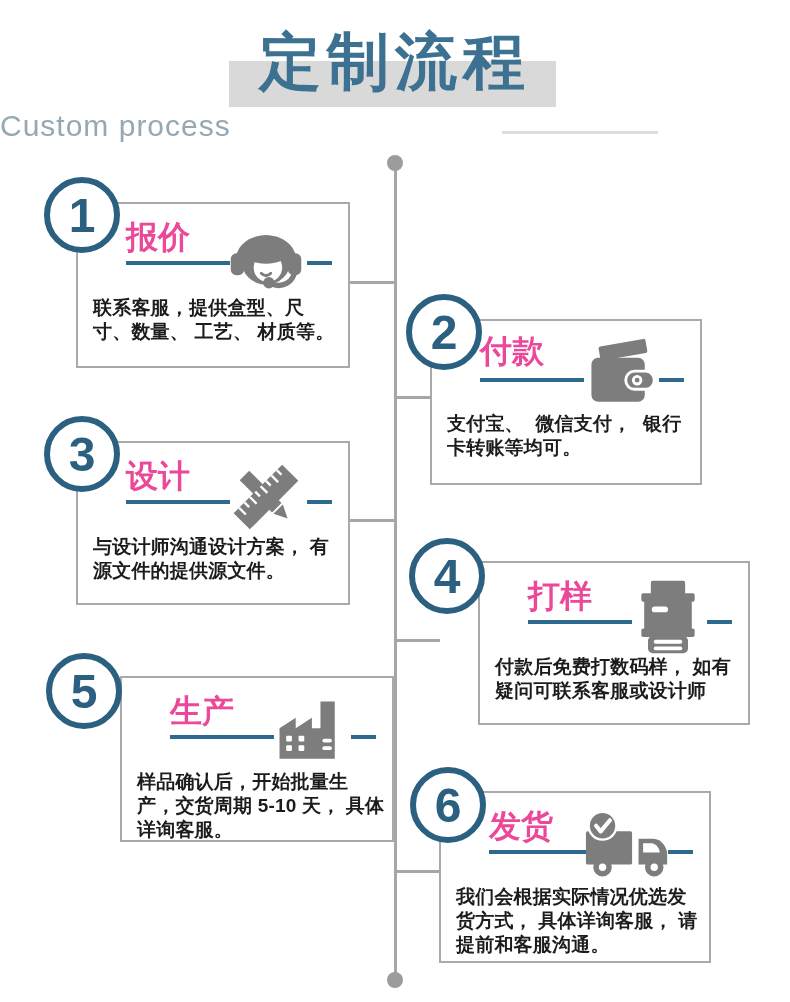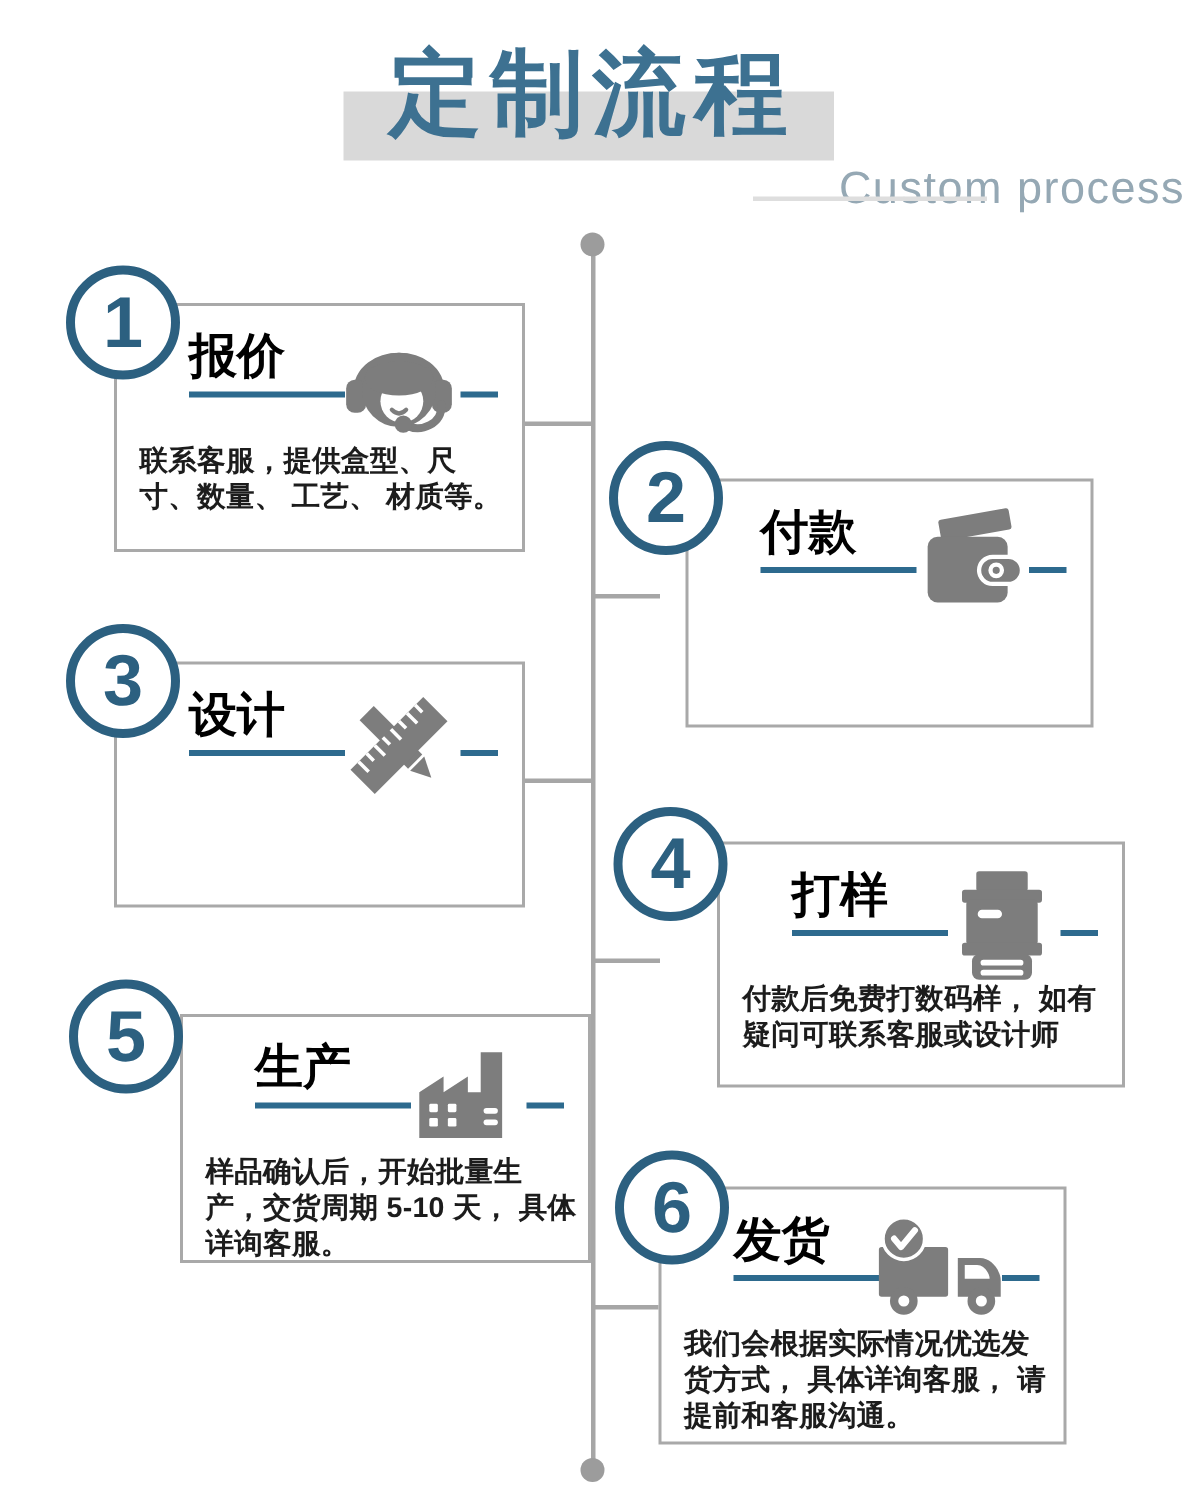--- a/index.html
+++ b/index.html
@@ -3,48 +3,48 @@
 <meta charset="utf-8">
 <style>
   html,body{margin:0;padding:0;background:#fff;}
   body{font-family:"Liberation Sans","DejaVu Sans",sans-serif;}
   #canvas{position:relative;width:790px;height:1002px;background:#fff;overflow:hidden;border-radius:16px;}
 
   
   .title-band{position:absolute;left:229px;top:61px;width:327px;height:46px;background:#d9d9d9;}
   .page-title{position:absolute;left:0;top:20px;width:790px;text-align:center;
     font-size:62px;font-weight:bold;letter-spacing:6px;color:#3d7191;z-index:2;}
-  .page-subtitle{position:absolute;left:0;top:109px;width:790px;text-align:right;
+  .page-subtitle{position:absolute;left:0;top:109px;width:790px;text-align:left;
     font-size:30px;color:#95a8b4;letter-spacing:1px;}
   .subtitle-rule{position:absolute;left:502px;top:131px;width:156px;height:3px;background:#dedede;}
 
   
   .tl-line{position:absolute;left:394px;top:163px;width:3px;height:817px;background:#a6a6a6;}
   .tl-dot{position:absolute;width:16px;height:16px;border-radius:50%;background:#9c9c9c;}
   .tl-dot.top{left:387px;top:155px;}
   .tl-dot.bottom{left:387px;top:972px;}
   .connector{position:absolute;height:3px;background:#a6a6a6;}
 
   
   .box{position:absolute;background:#fff;border:2px solid #a9a9a9;box-sizing:border-box;}
   .badge{position:absolute;width:76px;height:76px;box-sizing:border-box;border:6px solid #2c6080;
     border-radius:50%;background:#fff;color:#2c6080;font-size:48px;font-weight:bold;
     display:flex;align-items:center;justify-content:center;z-index:3;}
-  .step-title{position:absolute;left:48px;top:14px;font-size:32px;font-weight:bold;color:#000000;line-height:1.2;}
+  .step-title{position:absolute;left:48px;top:14px;font-size:32px;font-weight:bold;color:#ec4899;line-height:1.2;}
   .rule{position:absolute;left:48px;top:57px;width:104px;height:4px;background:#2d6a8e;}
   .dash{position:absolute;right:16px;top:57px;width:25px;height:4px;background:#2d6a8e;}
   .icon-wrap{position:absolute;left:148px;top:12px;width:80px;height:84px;
     display:flex;align-items:center;justify-content:center;z-index:2;}
   .icon-wrap.wide{left:138px;width:108px;top:18px;height:72px;}
   .step-body{position:absolute;left:15px;top:92px;width:248px;font-size:19px;font-weight:bold;
     color:#1c1c1c;line-height:24px;letter-spacing:0.2px;}
 
   
   #box1{left:76px;top:202px;width:274px;height:166px;}
-  #box2{left:457px;top:319px;width:272px;height:166px;}
+  #box2{left:430px;top:319px;width:272px;height:166px;font-family:Liberation Mono, monospace;}
   #box3{left:76px;top:441px;width:274px;height:164px;}
   #box4{left:439px;top:561px;width:272px;height:164px;margin-left:39px;}
   #box5{left:76px;top:676px;width:274px;height:166px;margin-left:44px;}
   #box6{left:439px;top:791px;width:272px;height:172px;}
 
   #badge1{left:44px;top:177px;}
   #badge2{left:406px;top:294px;}
   #badge3{left:44px;top:416px;}
   #badge4{left:409px;top:538px;}
   #badge5{left:46px;top:653px;}
@@ -111,20 +111,21 @@
     <div class="rule"></div>
     <div class="icon-wrap">
       <svg width="80" height="84" viewBox="0 0 84 84">
         <rect x="20" y="8" width="50" height="15" rx="2" fill="#7d7d7d" transform="rotate(-10 45 15)"></rect>
         <rect x="12" y="24" width="56" height="46" rx="7" fill="#7d7d7d"></rect>
         <rect x="48" y="38" width="30" height="19" rx="9.5" fill="#7d7d7d" stroke="#ffffff" stroke-width="3"></rect>
         <circle cx="60" cy="47.5" r="4" fill="#7d7d7d" stroke="#ffffff" stroke-width="3"></circle>
       </svg>
     </div>
     <div class="dash"></div>
+    <div class="step-body">支付宝、 微信支付， 银行卡转账等均可。</div>
   </div>
 
   <div class="box" id="box3">
     <div class="step-title">设计</div>
     <div class="rule"></div>
     <div class="icon-wrap">
       <svg width="80" height="84" viewBox="0 0 84 84">
         <g transform="rotate(45 42 42)">
           <rect x="10" y="35" width="48" height="14" fill="#7d7d7d"></rect>
           <polygon points="60,35 74,42 60,49" fill="#7d7d7d"></polygon>
@@ -138,20 +139,21 @@
             <line x1="38" y1="30" x2="38" y2="37"></line>
             <line x1="46" y1="30" x2="46" y2="40"></line>
             <line x1="54" y1="30" x2="54" y2="37"></line>
             <line x1="62" y1="30" x2="62" y2="40"></line>
             <line x1="70" y1="30" x2="70" y2="37"></line>
           </g>
         </g>
       </svg>
     </div>
     <div class="dash"></div>
+    <div class="step-body">与设计师沟通设计方案， 有源文件的提供源文件。</div>
   </div>
 
   <div class="box" id="box4">
     <div class="step-title">打样</div>
     <div class="rule"></div>
     <div class="icon-wrap">
       <svg width="80" height="84" viewBox="0 0 84 84">
         <rect x="24" y="4" width="36" height="14" rx="2" fill="#7d7d7d"></rect>
         <rect x="14" y="17" width="56" height="9" rx="2" fill="#7d7d7d"></rect>
         <rect x="17" y="24" width="50" height="32" rx="3" fill="#7d7d7d"></rect>

